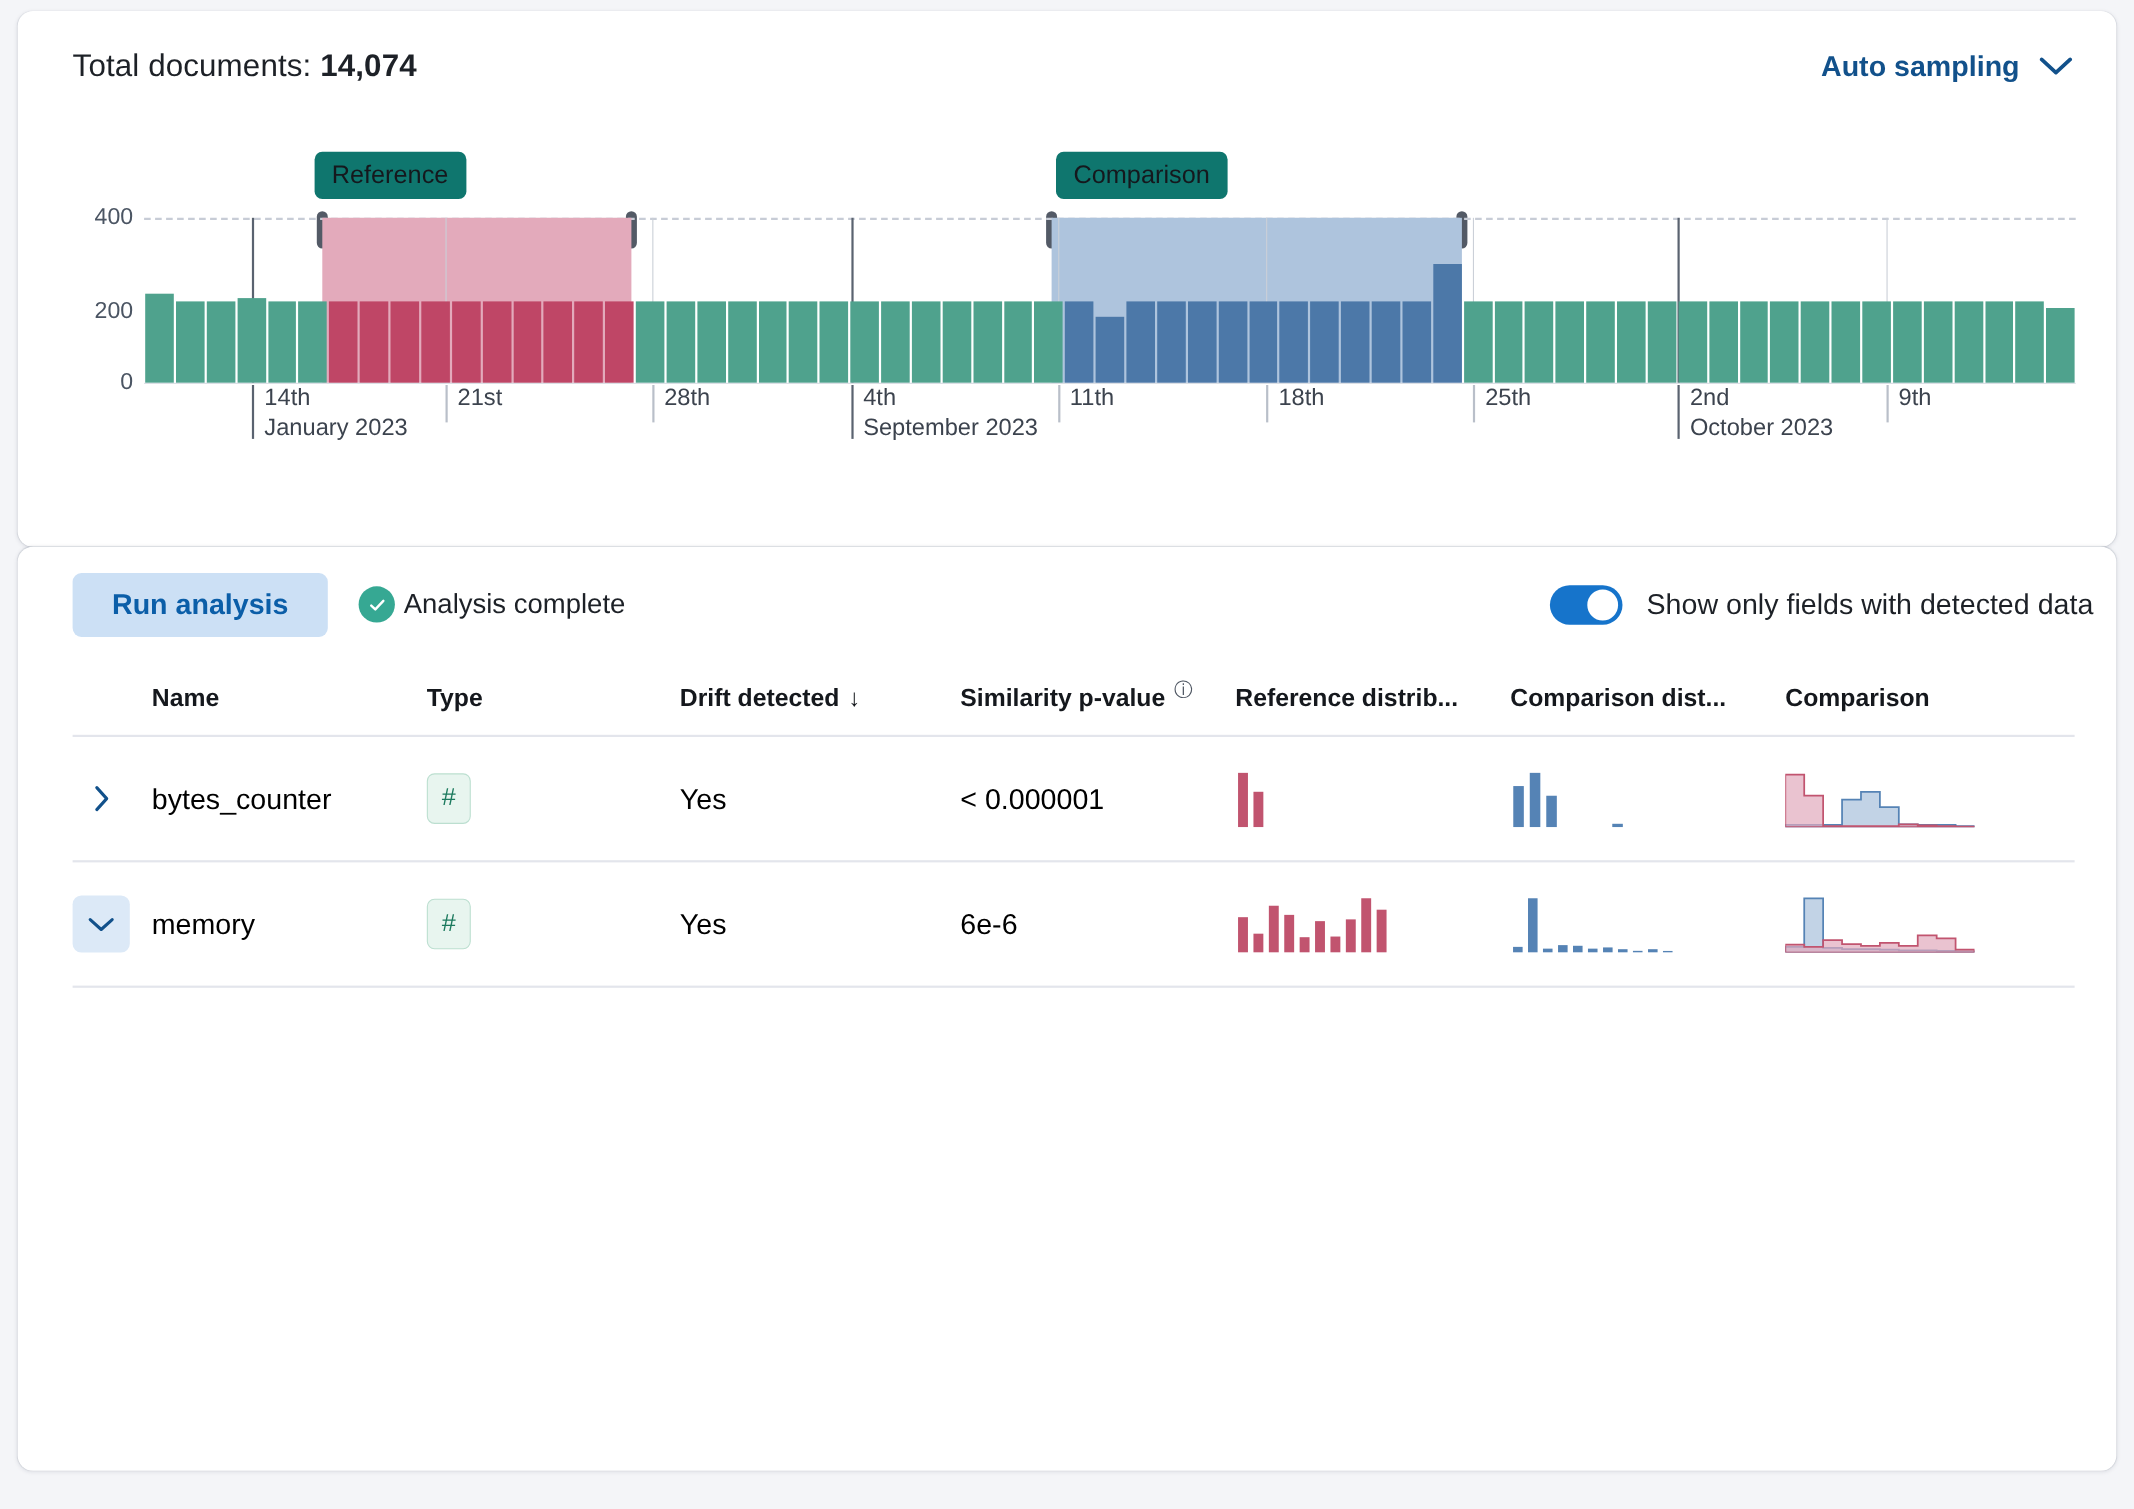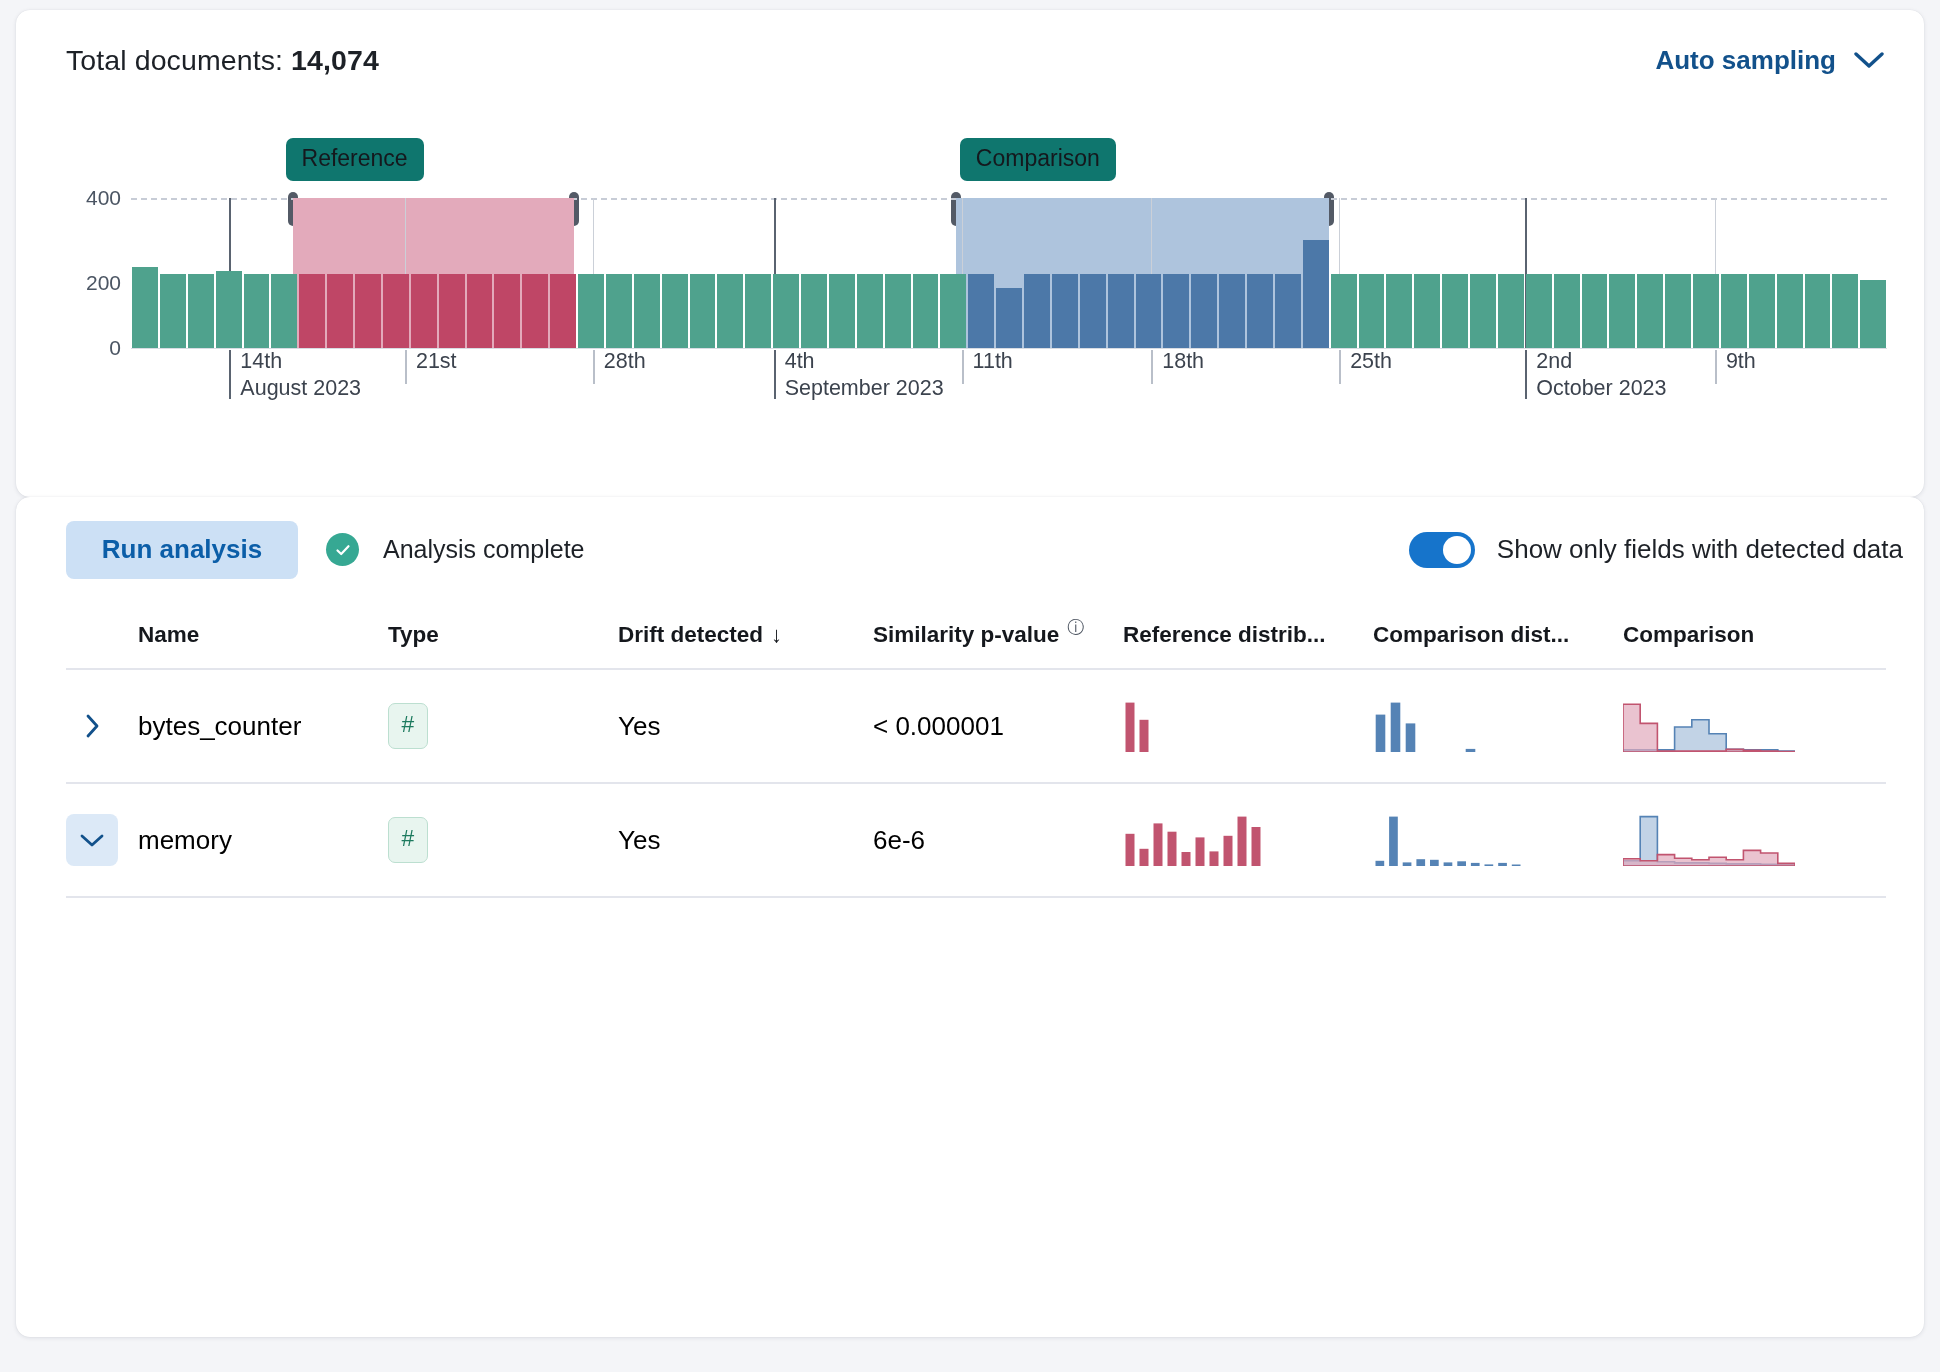--- a/index.html
+++ b/index.html
@@ -83,21 +83,21 @@
     position: absolute; left: 0; right: 0; top: 0; height: 105px;
     display: flex; align-items: center; padding: 0 21px 0 50px;
   }
   .btn {
     border: none; border-radius: 8px; font-size: 26px; font-weight: bold;
     padding: 0 26px; height: 58px; cursor: pointer;
     font-family: "Liberation Sans", sans-serif;
   }
   .btn-run { background: #cce0f5; color: #0b5ea8; min-width: 232px; }
   .btn-reset { background: #e5e7ee; color: #22252b; min-width: 225px; margin-left: 22px; }
-  .status { display: flex; align-items: center; gap: 24px; margin-left: 28px; }
+  .status { display: flex; align-items: center; gap: 8px; margin-left: 28px; }
   .status-txt { font-size: 25px; color: #1d2127; }
   .check-circle {
     width: 33px; height: 33px; border-radius: 50%; background: #36a893;
     display: flex; align-items: center; justify-content: center;
   }
   .toggle-wrap { margin-left: auto; display: flex; align-items: center; gap: 22px; cursor: pointer; }
   .toggle {
     width: 66px; height: 36px; border-radius: 18px; background: #1674cb;
     position: relative; flex: 0 0 auto;
   }
@@ -269,21 +269,21 @@
             <div class="tl-bar" style="height: 49.5652%; background: rgb(79, 162, 141);"></div>
             <div class="tl-bar" style="height: 49.5652%; background: rgb(79, 162, 141);"></div>
             <div class="tl-bar" style="height: 49.5652%; background: rgb(79, 162, 141);"></div>
             <div class="tl-bar" style="height: 49.5652%; background: rgb(79, 162, 141);"></div>
             <div class="tl-bar" style="height: 45.6522%; background: rgb(79, 162, 141);"></div>
           </div>
         <div class="tl-axisline"></div>
       </div>
 
       <div class="tl-ticklabels" id="tl-ticks">
-          <div class="tl-tick major" style="left: 5.6%;"><span>14th</span><span class="mon">August 2023</span></div>
+          <div class="tl-tick major" style="left: 5.6%;"><span>14th</span><span class="mon">January 2023</span></div>
           <div class="tl-tick" style="left: 15.6%; height: 34px;"><span>21st</span></div>
           <div class="tl-tick" style="left: 26.3%; height: 34px;"><span>28th</span></div>
           <div class="tl-tick major" style="left: 36.6%;"><span>4th</span><span class="mon">September 2023</span></div>
           <div class="tl-tick" style="left: 47.3%; height: 34px;"><span>11th</span></div>
           <div class="tl-tick" style="left: 58.1%; height: 34px;"><span>18th</span></div>
           <div class="tl-tick" style="left: 68.8%; height: 34px;"><span>25th</span></div>
           <div class="tl-tick major" style="left: 79.4%;"><span>2nd</span><span class="mon">October 2023</span></div>
           <div class="tl-tick" style="left: 90.2%; height: 34px;"><span>9th</span></div>
         </div>
     </div>

